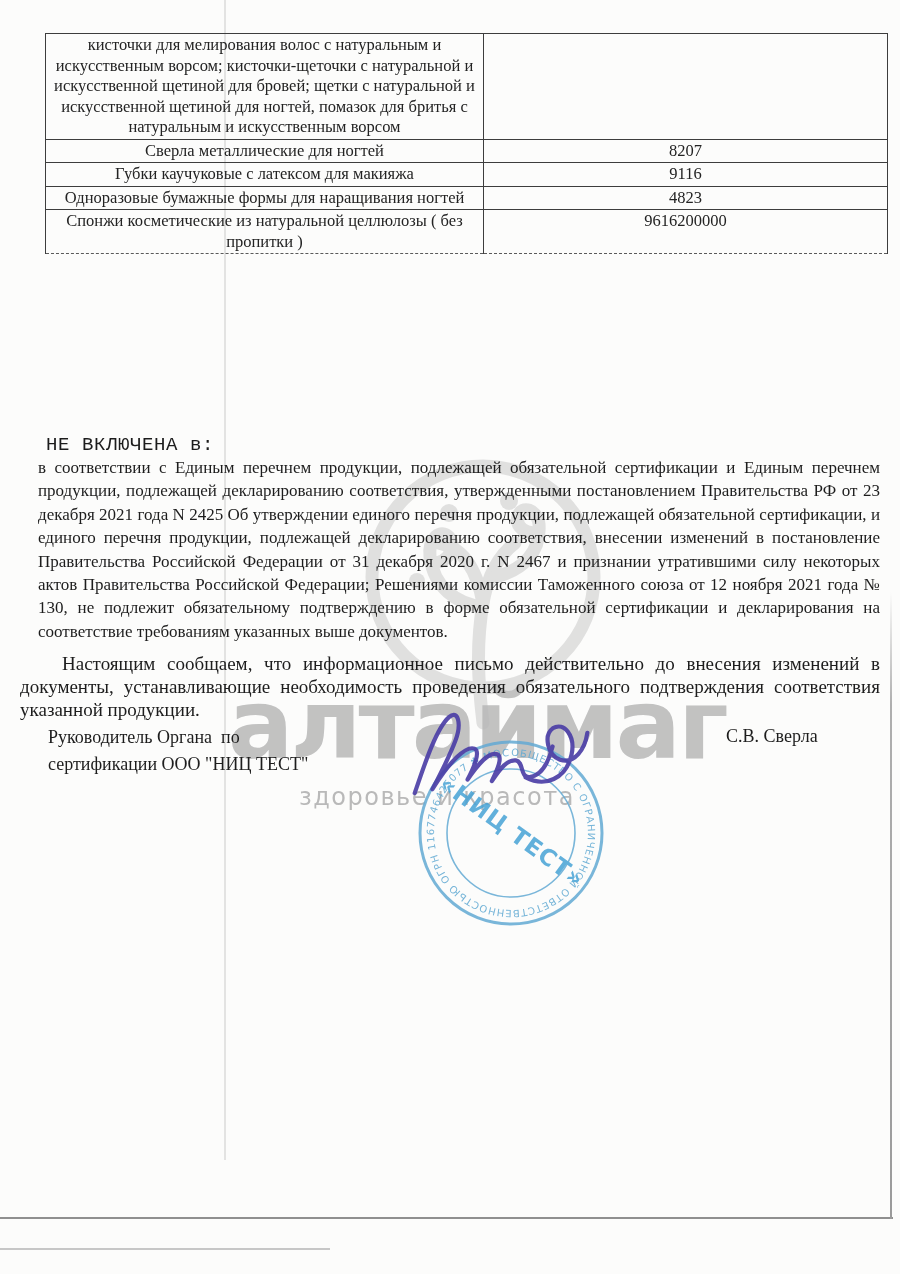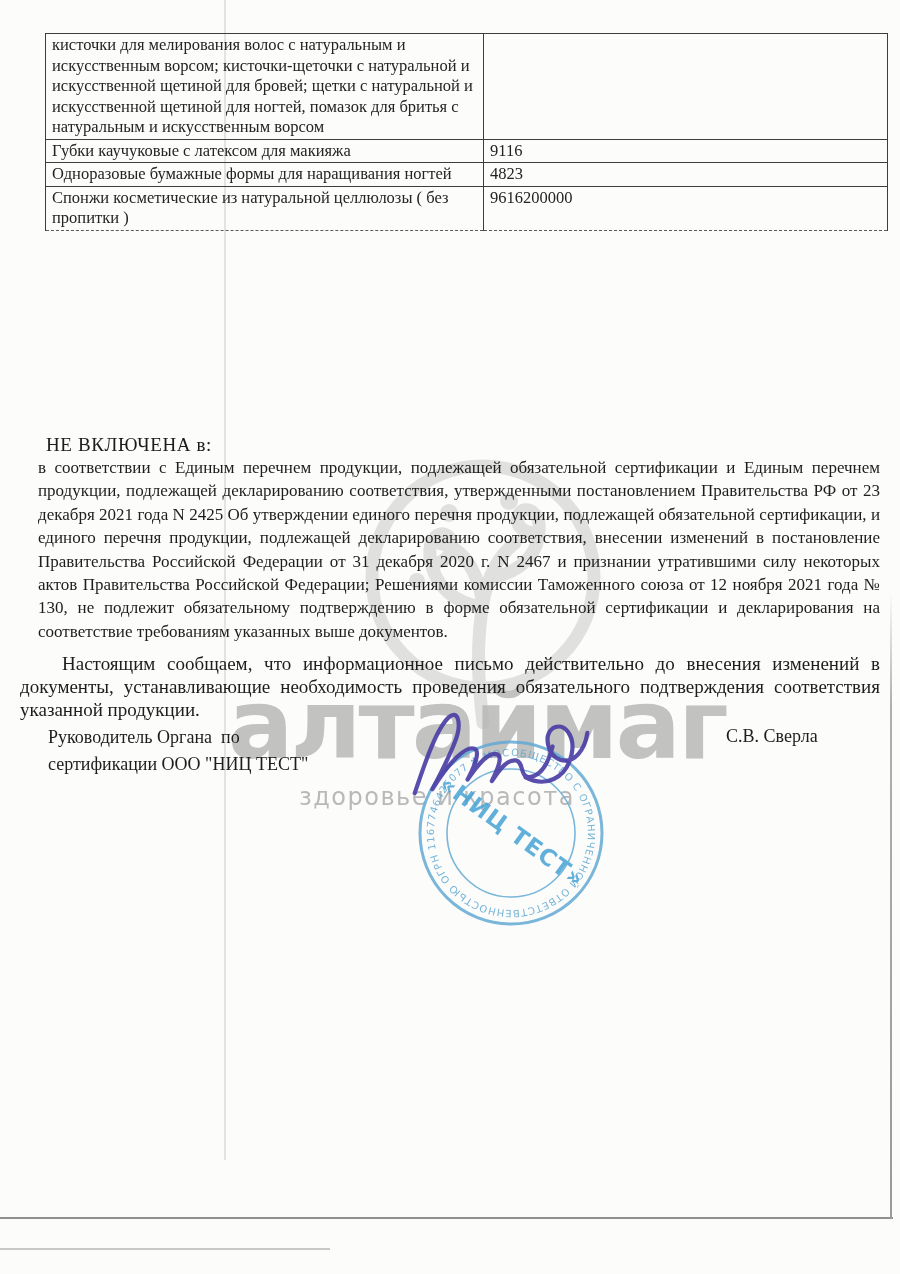--- a/index.html
+++ b/index.html
@@ -16,29 +16,29 @@
   .fold-line{position:absolute;left:224px;top:0;width:2px;height:1160px;background:rgba(175,175,175,.32);}
   
   .product-table{
     position:absolute;left:45px;top:33px;width:843px;
     border-collapse:collapse;table-layout:fixed;
     font-size:16.5px;line-height:20.5px;color:#232323;
   }
   .product-table td{
     border:1.4px solid #3d3d3d;
     padding:1px 6px;
-    text-align:left;
+    text-align:center;
   }
   .product-table td.code{vertical-align:top;}
   .product-table tr:last-child td{border-bottom:1.6px dashed #5a5a5a;}
   .product-table td.name{width:425px;}
   
   .heading{
     position:absolute;left:46px;top:434px;
-    font-size:19px;letter-spacing:.6px;color:#1c1c1c;
+    font-size:19px;letter-spacing:.6px;color:#1c1c1c;font-family:Liberation Mono, monospace;
   }
   .para1{
     position:absolute;left:38px;top:456px;width:842px;
     font-size:17px;line-height:23.4px;text-align:justify;color:#1d1d1d;
   }
   .para2{
     position:absolute;left:20px;top:652px;width:860px;
     font-size:19px;line-height:23.2px;text-align:justify;color:#1d1d1d;
     text-indent:42px;
   }
@@ -103,20 +103,24 @@
 
   <div class="text-layer">
 
     <table class="product-table">
       <tbody>
           <tr>
             <td class="name">кисточки для мелирования волос с натуральным и искусственным ворсом; кисточки-щеточки с натуральной и искусственной щетиной для бровей; щетки с натуральной и искусственной щетиной для ногтей, помазок для бритья с натуральным и искусственным ворсом</td>
             <td class="code"></td>
           </tr>
           <tr>
+            <td class="name">Сверла металлические для ногтей</td>
+            <td class="code">8207</td>
+          </tr>
+          <tr>
             <td class="name">Губки каучуковые с латексом для макияжа</td>
             <td class="code">9116</td>
           </tr>
           <tr>
             <td class="name">Одноразовые бумажные формы для наращивания ногтей</td>
             <td class="code">4823</td>
           </tr>
           <tr>
             <td class="name">Спонжи косметические из натуральной целлюлозы ( без пропитки )</td>
             <td class="code">9616200000</td>

